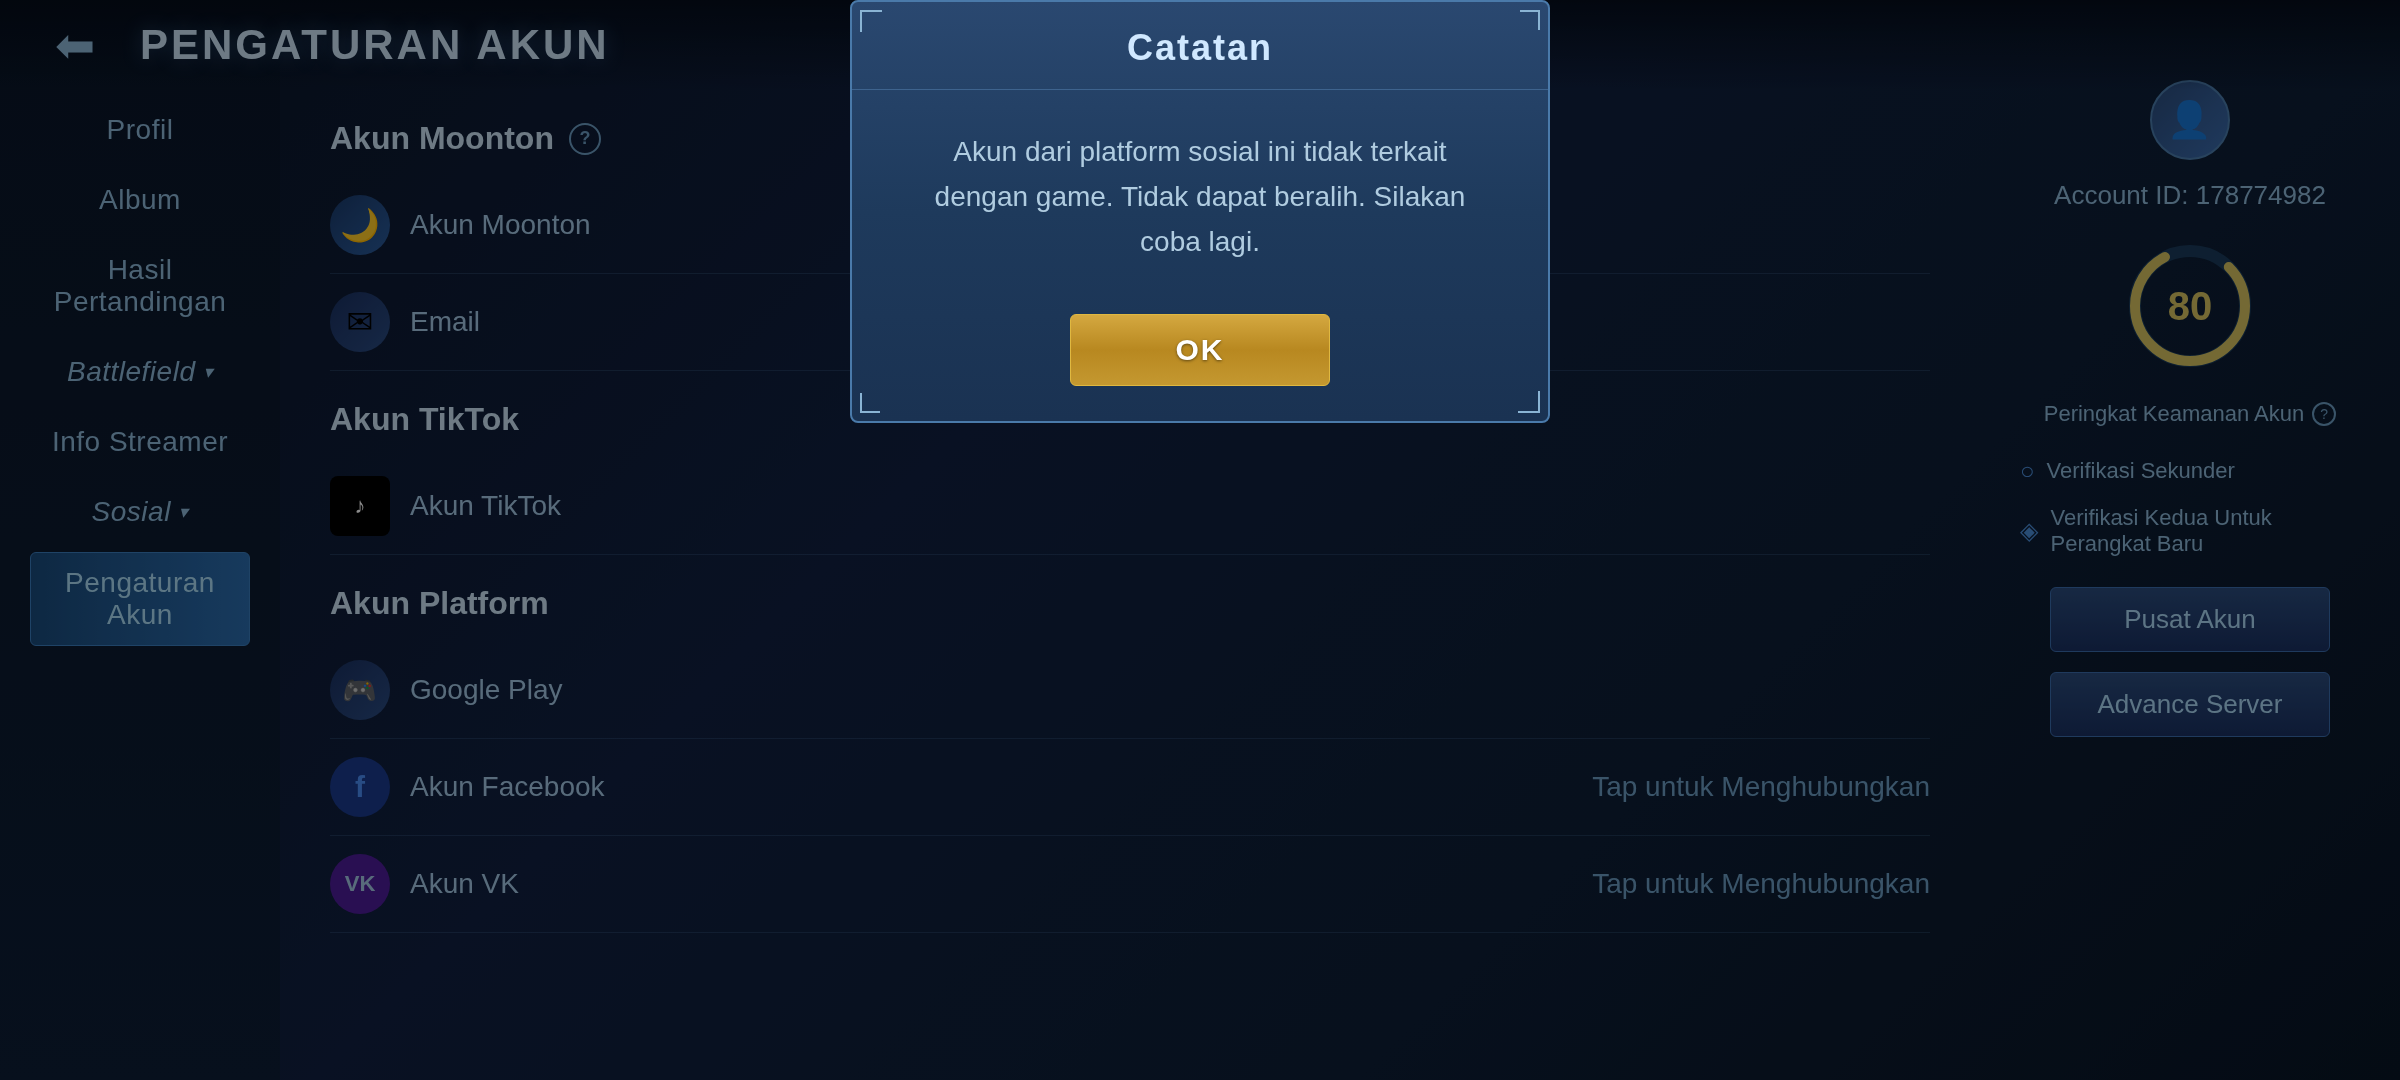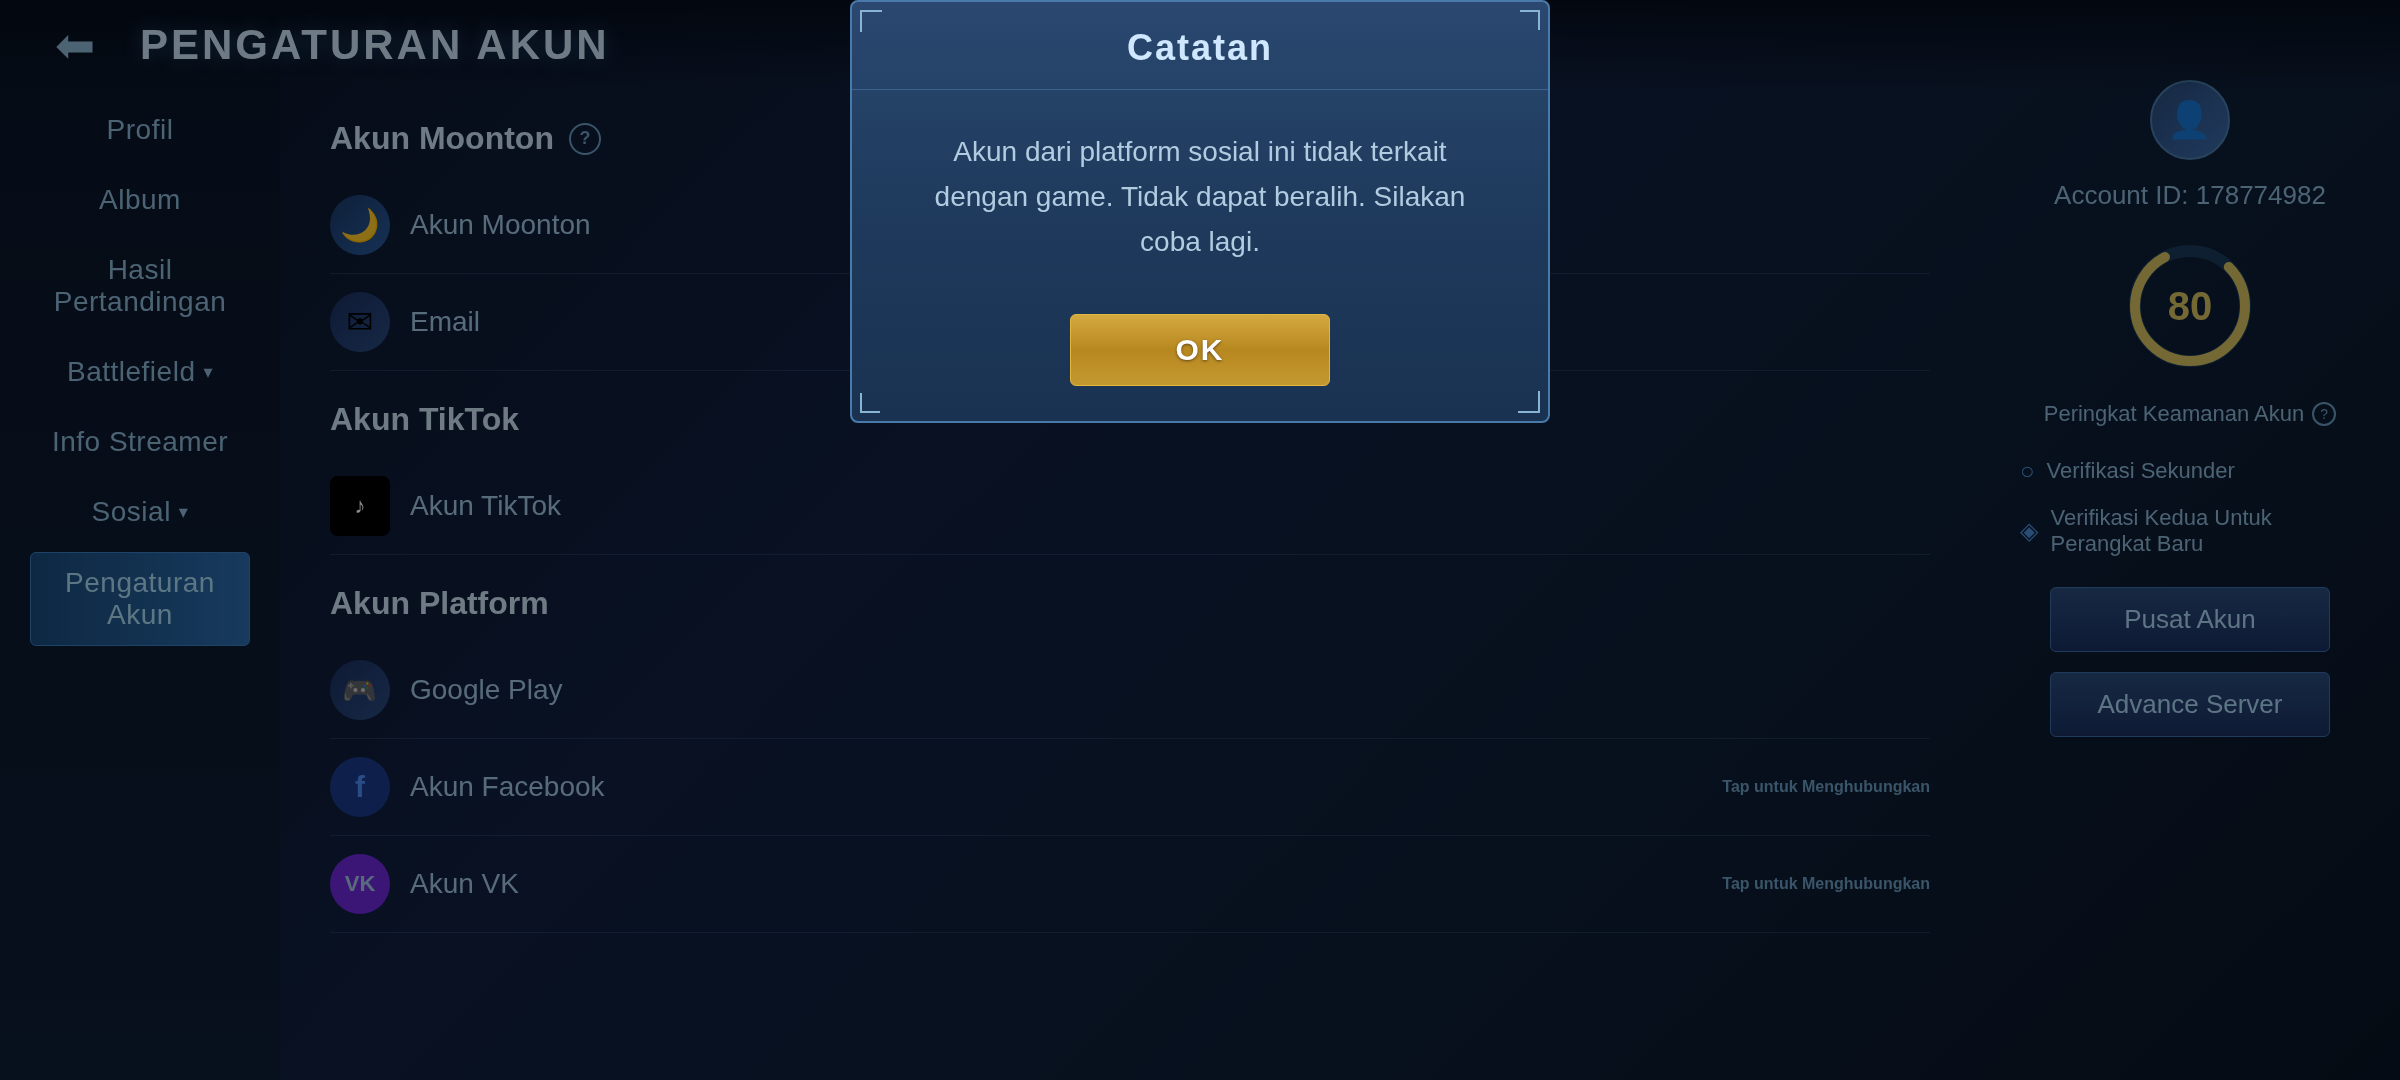--- a/index.html
+++ b/index.html
@@ -60,20 +60,21 @@
       background: linear-gradient(90deg, #1a4a7a, #2a6aaa);
       color: #a8d8f0;
       border: 1px solid #3a7aba;
     }
 
     .sidebar-item.has-arrow {
       display: flex;
       align-items: center;
       justify-content: center;
       gap: 8px;
+      font-style: italic;
     }
 
     .arrow-down {
       font-size: 18px;
       color: #8ab4d4;
     }
 
     
     .header {
       position: absolute;
@@ -162,32 +163,31 @@
       align-items: center;
       justify-content: center;
       font-size: 32px;
     }
 
     .account-icon.moon { background: linear-gradient(135deg, #1a3a6a, #2a5a9a); }
     .account-icon.email { background: linear-gradient(135deg, #1a3060, #2a4a80); }
     .account-icon.tiktok { background: #000; border-radius: 8px; }
     .account-icon.google { background: linear-gradient(135deg, #1a3060, #2a4a80); }
     .account-icon.facebook { background: #1a3a8a; }
-    .account-icon.vk { background: #6d28d9; }
+    .account-icon.vk { background: #4c1d95; }
 
     .account-label {
       font-size: 28px;
       color: #a0c4e0;
     }
 
     .account-value {
-      font-size: 16px;
+      font-size: 28px;
       color: #6a9abf;
       margin-left: auto;
-      font-weight: bold;
     }
 
     
     .right-panel {
       position: absolute;
       top: 0;
       right: 0;
       width: 420px;
       height: 100%;
       padding: 80px 30px 30px;

